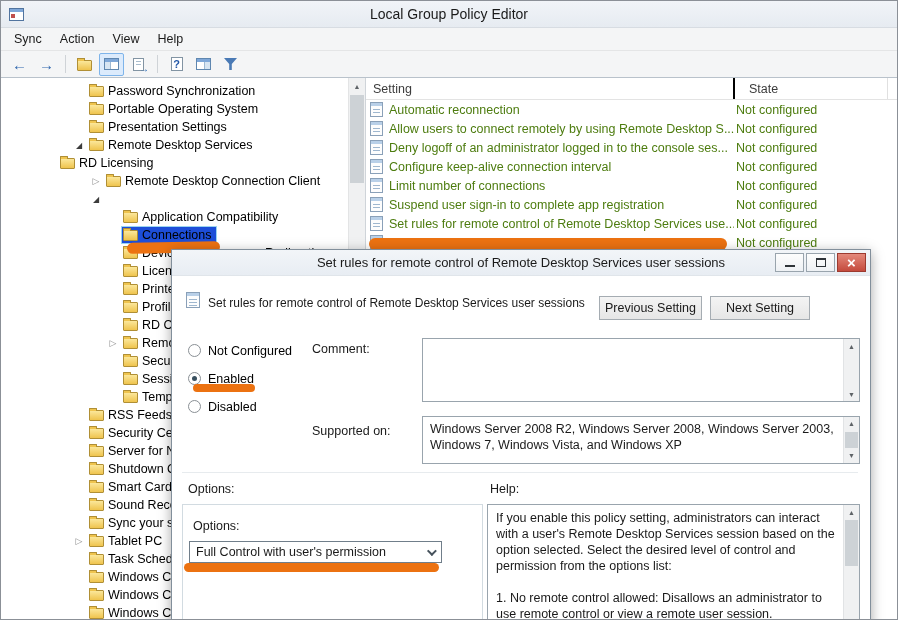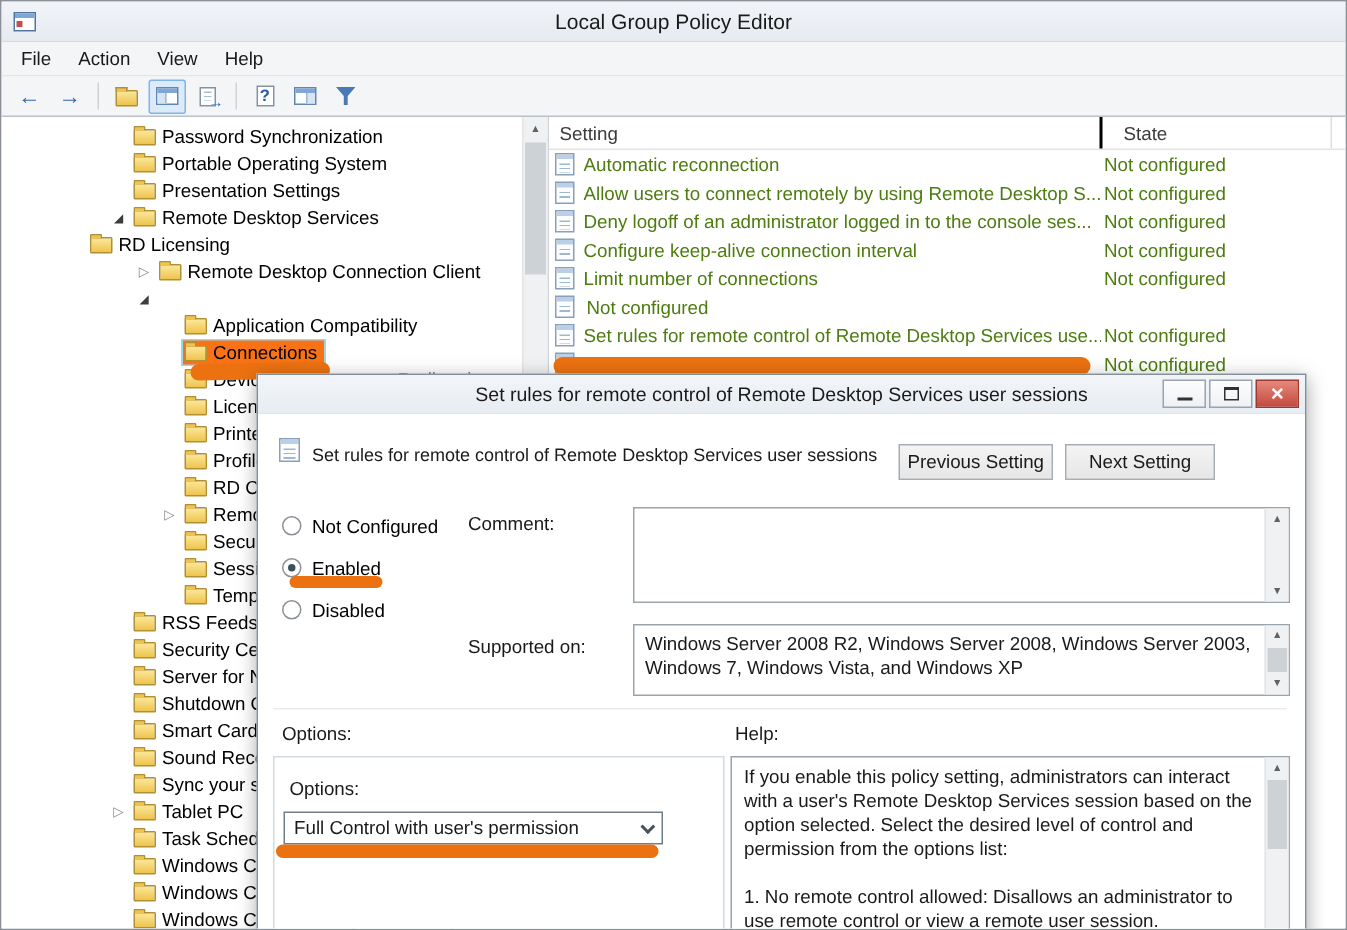--- a/index.html
+++ b/index.html
@@ -131,21 +131,21 @@
 <body>
 
 <div class="screen">
 
   <div class="titlebar">
     <span class="app-icon"></span>
     <span class="titlebar-text">Local Group Policy Editor</span>
   </div>
 
   <div class="menubar">
-    <span class="menu-item">File</span>
+    <span class="menu-item">Sync</span>
     <span class="menu-item">Action</span>
     <span class="menu-item">View</span>
     <span class="menu-item">Help</span>
   </div>
 
   <div class="toolbar">
       <span class="tool-btn">
         <span class="ti ti-back"></span>
       </span>
       <span class="tool-btn">
@@ -223,21 +223,21 @@
           </div>
           <div class="tree-item" style="padding-left: 104px;">
             <span class="expander none"></span>
             <span class="tree-body">
               <span class="folder-icon"></span>
               <span class="tree-label">Application Compatibility</span>
             </span>
           </div>
           <div class="tree-item selected" style="padding-left: 104px;">
             <span class="expander none"></span>
-            <span class="tree-body" style="background: #f97316;">
+            <span class="tree-body" style="background: #1d4ed8;">
               <span class="folder-icon"></span>
               <span class="tree-label">Connections</span>
             </span>
           </div>
           <div class="tree-item" style="padding-left: 104px;">
             <span class="expander none"></span>
             <span class="tree-body">
               <span class="folder-icon"></span>
               <span class="tree-label">Device and Resource Redirection</span>
             </span>
@@ -417,20 +417,21 @@
             <span class="row-name">Configure keep-alive connection interval</span>
             <span class="row-state">Not configured</span>
           </div>
           <div class="settings-row">
             <span class="row-icon"></span>
             <span class="row-name">Limit number of connections</span>
             <span class="row-state">Not configured</span>
           </div>
           <div class="settings-row">
             <span class="row-icon"></span>
+            <span class="row-name">Suspend user sign-in to complete app registration</span>
             <span class="row-state">Not configured</span>
           </div>
           <div class="settings-row">
             <span class="row-icon"></span>
             <span class="row-name">Set rules for remote control of Remote Desktop Services use...</span>
             <span class="row-state">Not configured</span>
           </div>
           <div class="settings-row">
             <span class="row-icon"></span>
             <span class="row-name"></span>

